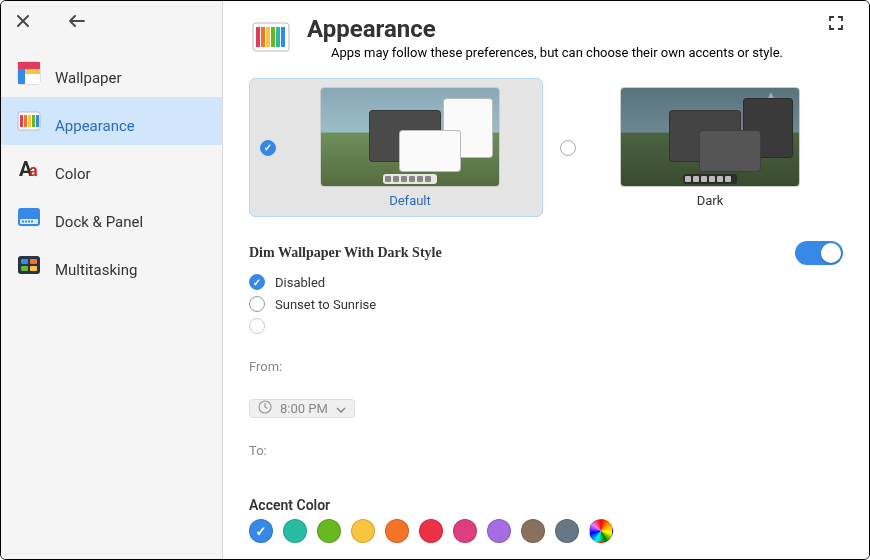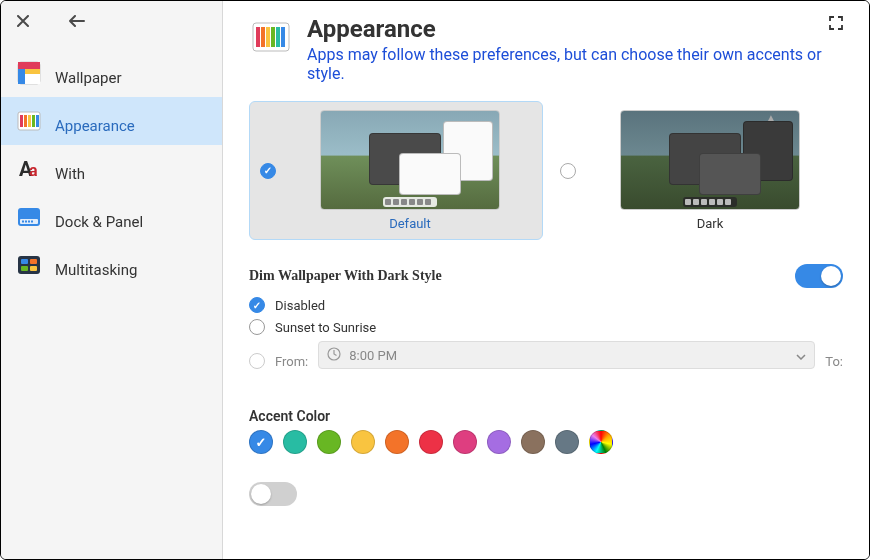--- a/index.html
+++ b/index.html
@@ -86,22 +86,23 @@
       height: 44px;
       flex-shrink: 0;
     }
     .main-header-text h1 {
       font-size: 24px;
       font-weight: 700;
       color: #333;
       margin-bottom: 2px;
     }
     .main-header-text p {
-      font-size: 16px;
-      color: #1d4ed8;
+      font-size: 13px;
+      color: #000000;
+      margin-left: 24px;
     }
     .expand-icon {
       position: absolute;
       top: 14px;
       right: 26px;
       cursor: pointer;
       color: #333;
     }
     .theme-row {
       display: flex;
@@ -295,25 +296,26 @@
       background: #3689e6;
     }
     .radio.checked::after {
       content: "✓";
       color: #fff;
       font-size: 10px;
       font-weight: bold;
     }
     .time-row {
       display: flex;
-      align-items: flex-end;
-      gap: 10px;
+      align-items: flex-start;
+      gap: 25px;
       padding: 3px 0;
       font-size: 13px;
       color: #888;
+      flex-direction: column;
     }
     .time-row .radio { border-color: #ccc; }
     .time-select {
       flex: 1;
       height: 28px;
       background: #f0f0f0;
       border: 1px solid #ddd;
       border-radius: 4px;
       display: flex;
       align-items: center;
@@ -400,21 +402,21 @@
           </span>
           <span>Appearance</span>
         </div>
         <div class="sidebar-item">
           <span class="sidebar-icon">
             <svg width="28" height="28" viewBox="0 0 28 28">
                 <text x="4" y="21" font-size="20" font-weight="bold" fill="#2b2b2b">A</text>
                 <text x="14" y="21" font-size="16" font-weight="bold" fill="#c6262e">a</text>
               </svg>
           </span>
-          <span>With</span>
+          <span>Color</span>
         </div>
         <div class="sidebar-item">
           <span class="sidebar-icon">
             <svg width="28" height="28" viewBox="0 0 28 28">
                 <rect x="3" y="5" width="22" height="18" rx="3" fill="#3689e6"></rect>
                 <rect x="5" y="16" width="18" height="5" rx="1" fill="#fff" opacity="0.85"></rect>
                 <rect x="7" y="17.5" width="2" height="2" fill="#3689e6"></rect>
                 <rect x="10" y="17.5" width="2" height="2" fill="#3689e6"></rect>
                 <rect x="13" y="17.5" width="2" height="2" fill="#3689e6"></rect>
                 <rect x="16" y="17.5" width="2" height="2" fill="#3689e6"></rect>

